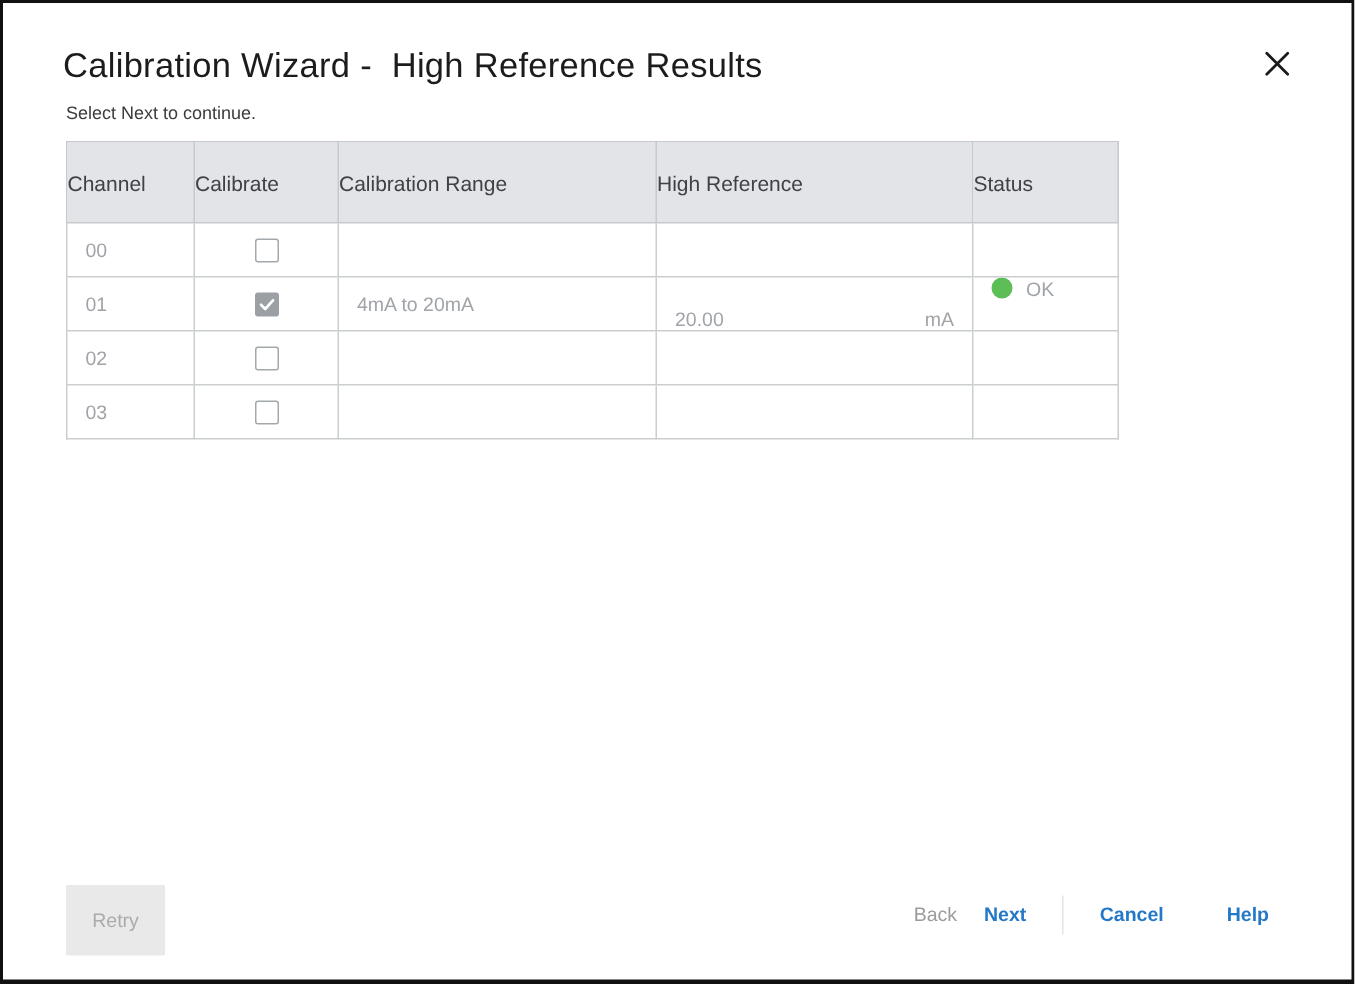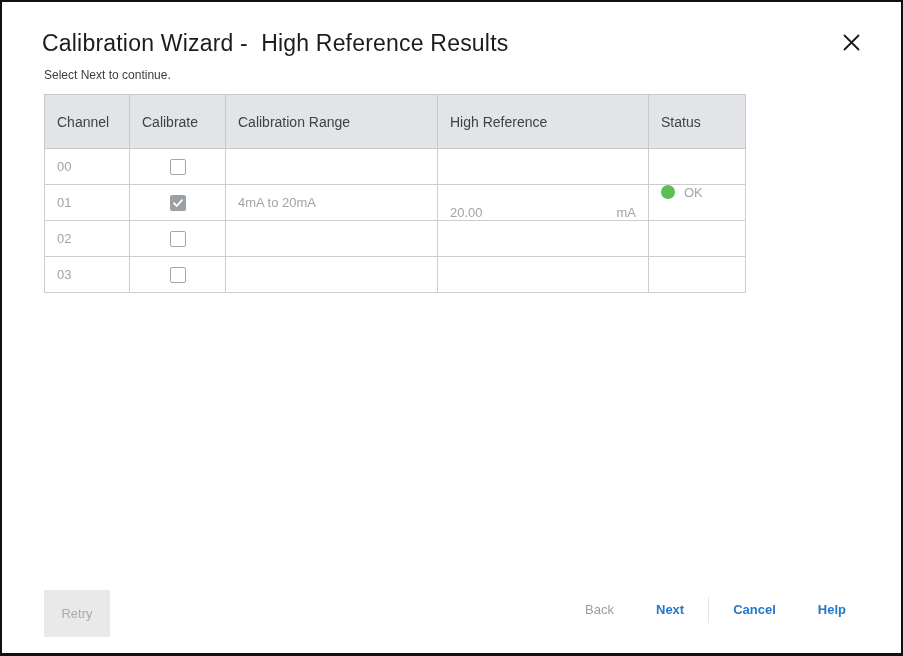--- a/index.html
+++ b/index.html
@@ -46,21 +46,20 @@
     border: 1px solid #cbced1;
     font-weight: 400;
     overflow: hidden;
   }
   table.cal-table thead th {
     height: 54px;
     background: #e2e4e7;
     color: #3e4247;
     font-size: 14px;
     text-align: left;
-    padding-left: 12px;
     border-color: #c6c9cc;
   }
   table.cal-table tbody td {
     height: 36px;
     color: #a0a4a8;
     font-size: 13px;
     padding-left: 12px;
   }
   table.cal-table tbody td.cell-calibrate { text-align: center; padding-left: 0; }
   table.cal-table tbody td.cell-highref { padding: 0; }
@@ -104,21 +103,21 @@
     position: absolute; right: 55px; top: 594px; height: 28px;
     display: flex; align-items: center;
   }
   .link-btn {
     background: none; border: none; font-family: inherit;
     font-size: 13px; font-weight: 700; cursor: pointer;
     padding: 0; line-height: 28px;
   }
   .link-btn.disabled { color: #9b9b9b; font-weight: 400; cursor: default; }
   .link-btn.blue { color: #2478c8; }
-  .btn-back   { margin-right: 42px; }
+  .btn-back   { margin-right: 18px; }
   .btn-next   { margin-right: 24px; }
   .footer-divider {
     width: 1px; height: 26px; background: #e4e4e4;
     margin-right: 24px;
   }
   .btn-cancel { margin-right: 42px; }
 </style>
 </head>
 <body>
 

